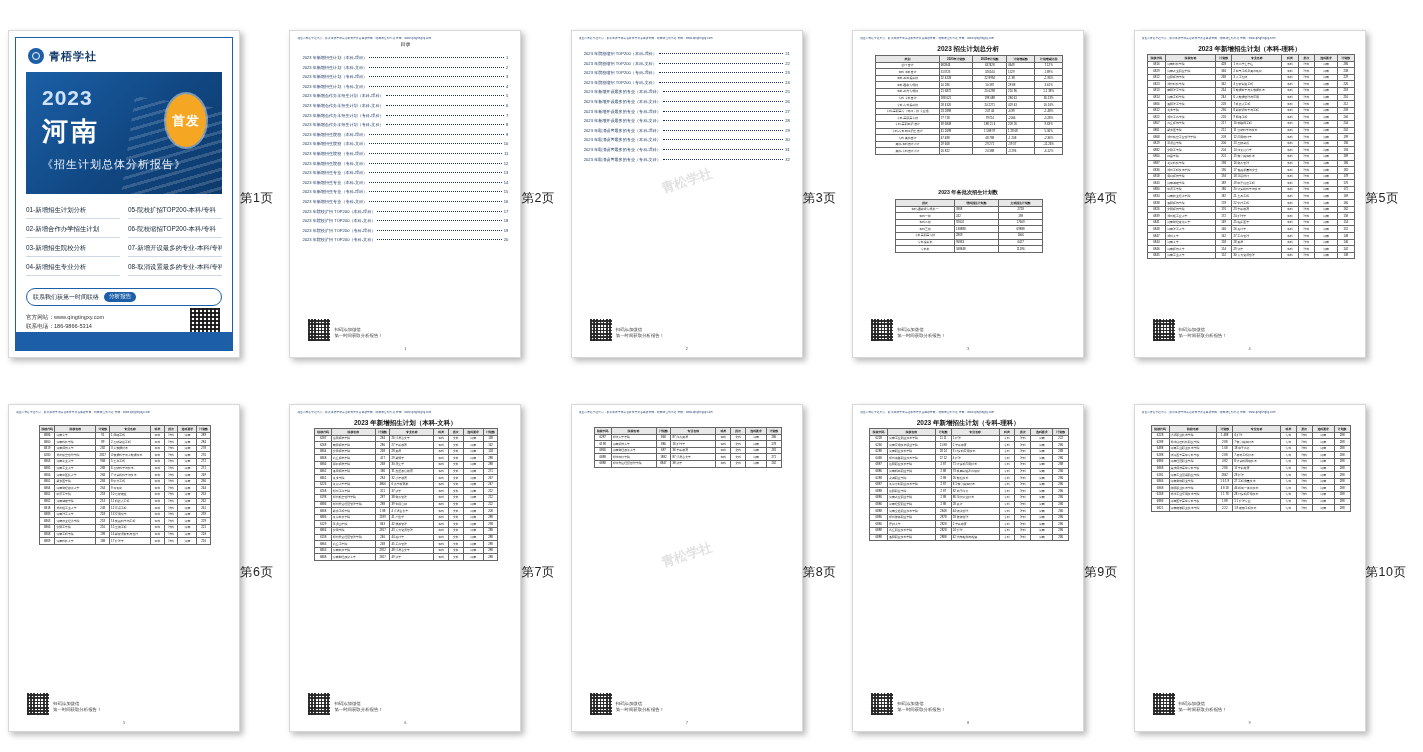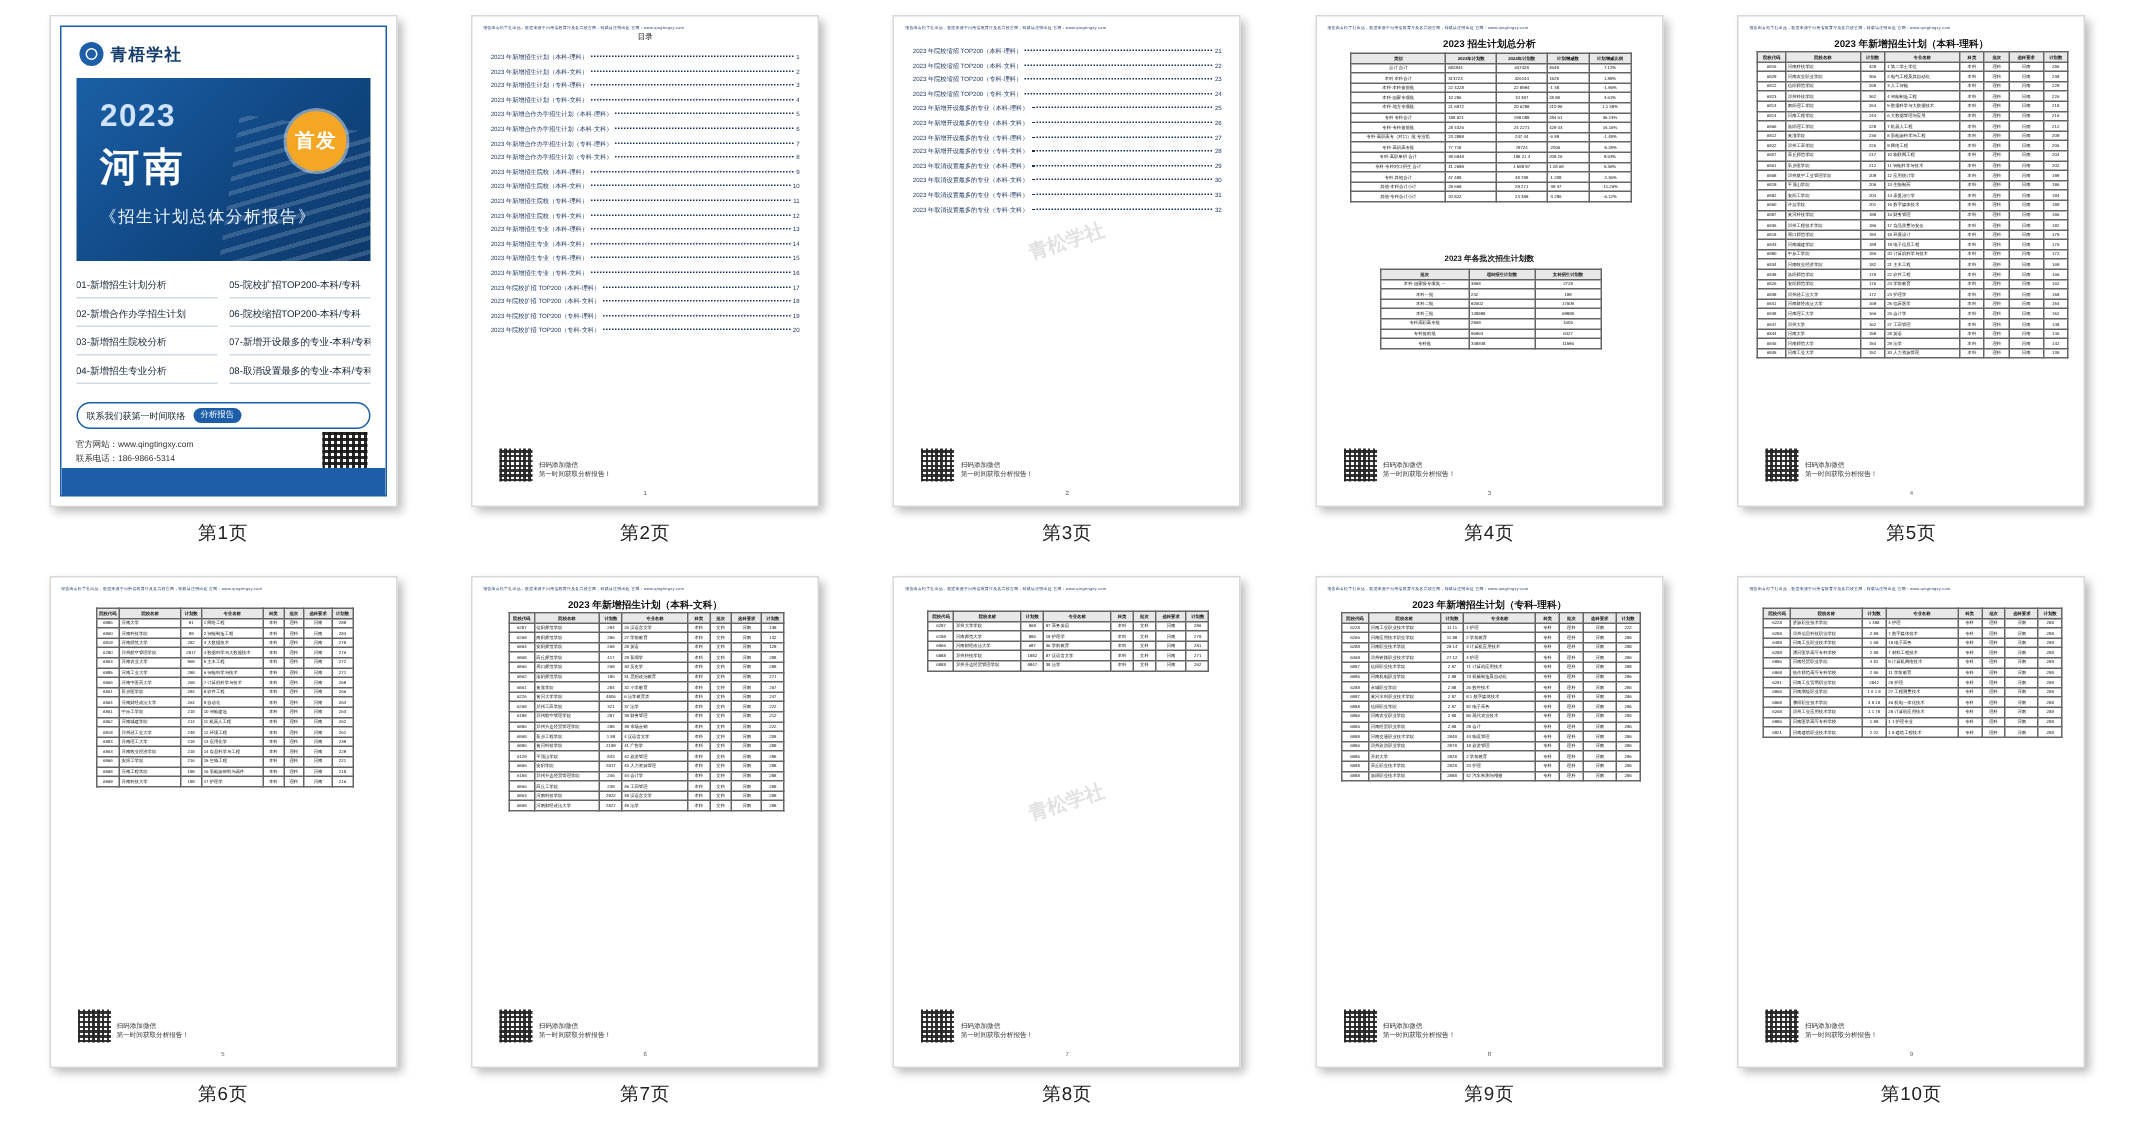--- a/index.html
+++ b/index.html
@@ -12,21 +12,21 @@
   .grid{
     display:grid;
     grid-template-columns:repeat(5,1fr);
     grid-template-rows:repeat(2,1fr);
     width:1423px;height:752px;
     box-sizing:border-box;
     padding:4px 8px 0 8px;
   }
   .cell{
     display:flex;
-    flex-direction:column;
+    flex-direction:row;
     align-items:center;
     justify-content:flex-start;
     padding-top:6px;
   }
   .page{
     width:232px;height:328px;
     background:#fff;
     border:1px solid #d8d8d8;
     box-shadow:3px 3px 6px rgba(0,0,0,.28);
     position:relative;
@@ -114,21 +114,21 @@
     content:"";position:absolute;right:-24px;bottom:-30px;
     width:120px;height:120px;
     background:repeating-linear-gradient(-24deg,rgba(255,255,255,.16) 0 3px,rgba(255,255,255,0) 3px 9px);
     transform:rotate(8deg);
   }
   .hero-year{font-size:21px;font-weight:bold;color:#cfe3ff;letter-spacing:1px;}
   .hero-prov{font-size:26px;font-weight:bold;letter-spacing:3px;margin-top:4px;}
   .hero-sub{font-size:11px;margin-top:8px;letter-spacing:1px;color:#eaf2ff;}
   .badge{
     position:absolute;right:16px;top:22px;
-    width:40px;height:40px;border-radius:50%;
+    width:40px;height:53px;border-radius:50%;
     background:#f5a623;color:#fff;
     display:flex;align-items:center;justify-content:center;
     font-size:13px;font-weight:bold;letter-spacing:1px;
     box-shadow:0 0 0 2px rgba(255,255,255,.45);
   }
   .toc{
     margin:12px 10px 0 10px;
     display:grid;grid-template-columns:1fr 1fr;
     gap:6px 8px;
   }

